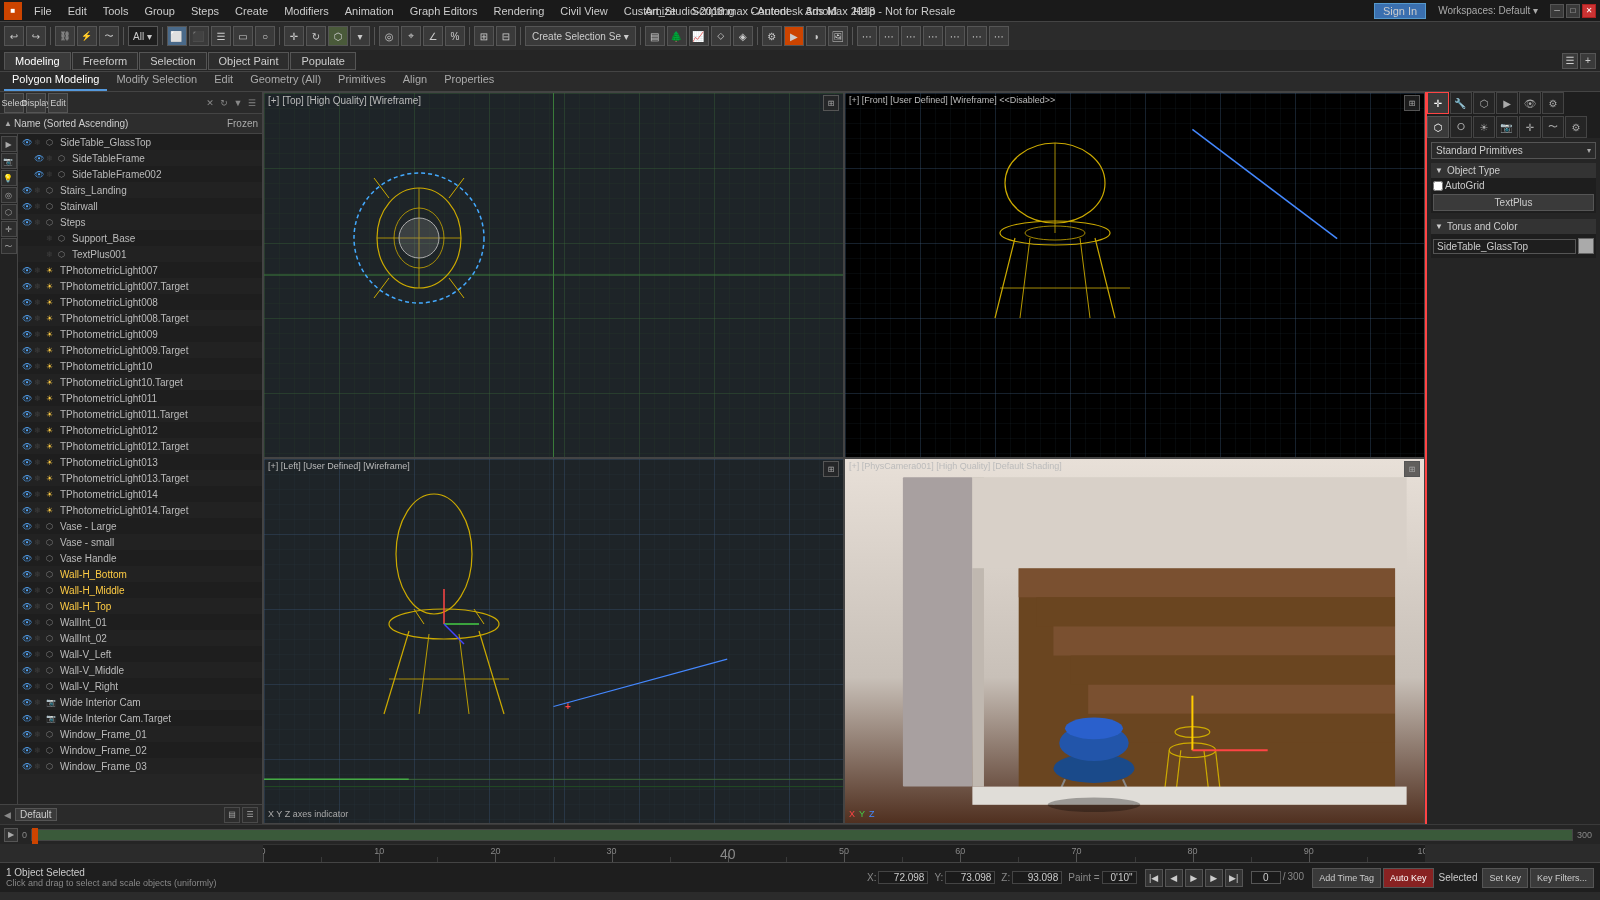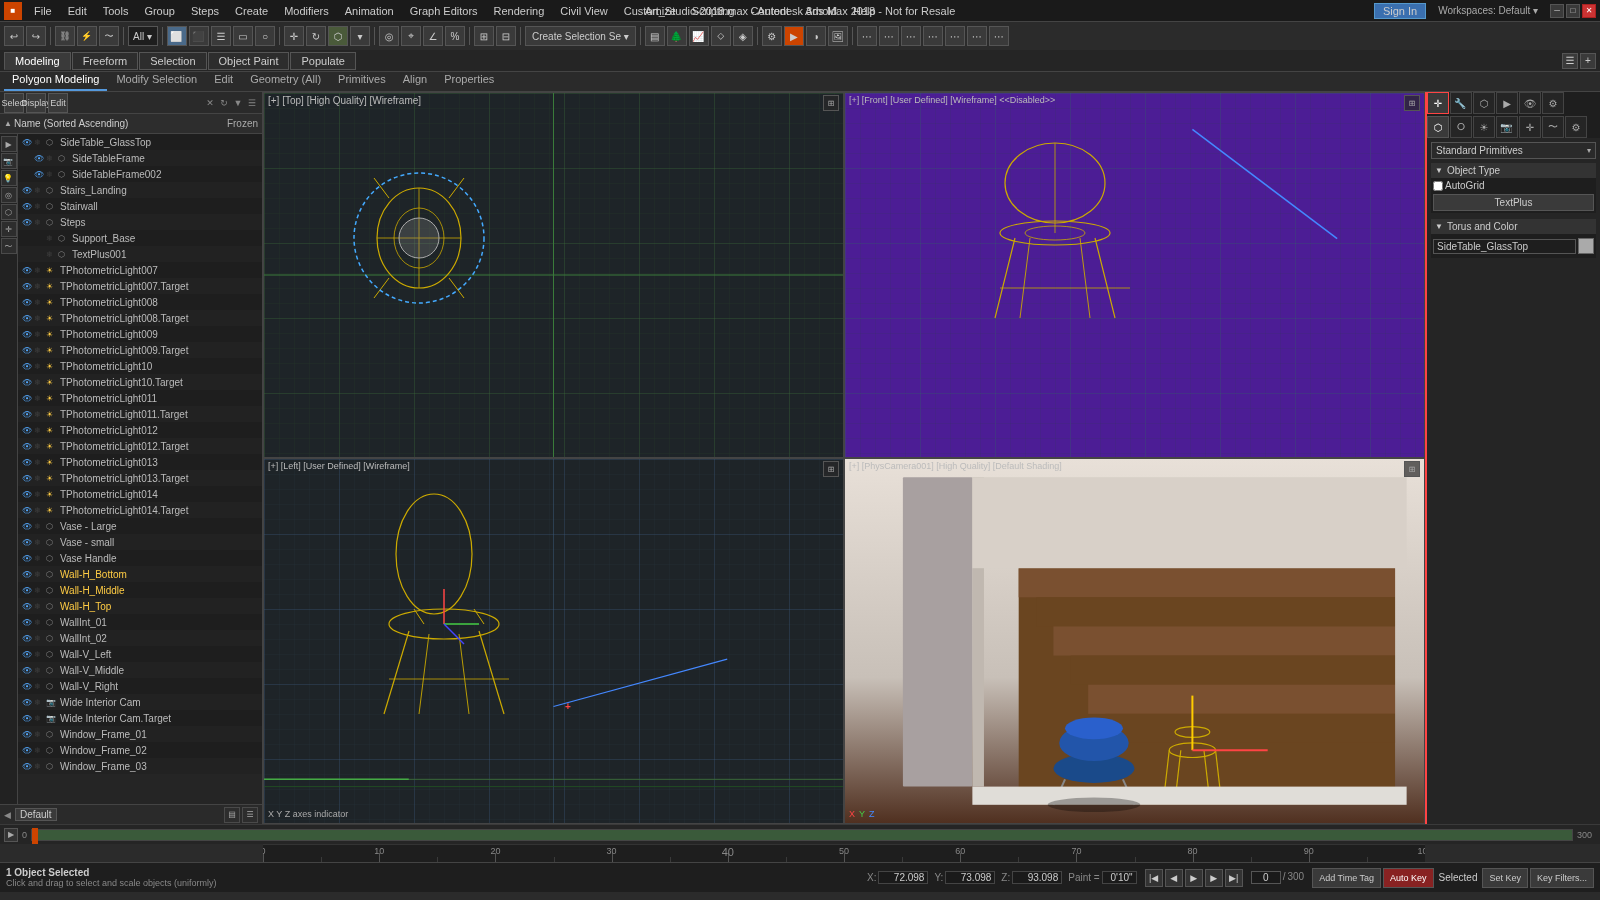--- a/index.html
+++ b/index.html
@@ -33,21 +33,21 @@
     #scene-list-header { display: flex; align-items: center; height: 20px; background: #2d2d2d; border-bottom: 1px solid #444; font-size: 10px; padding: 0 4px; }
     .list-header-name { flex: 1; color: #ccc; }
     .list-header-frozen { color: #aaa; width: 50px; text-align: right; }
 
     
     #viewport-area { flex: 1; display: flex; flex-direction: column; position: relative; }
     #viewport-grid { display: grid; grid-template-columns: 1fr 1fr; grid-template-rows: 1fr 1fr; flex: 1; gap: 0; }
     .viewport { border: 1px solid #444; position: relative; overflow: hidden; background: #1a1a1a; cursor: crosshair; }
     .viewport-label { position: absolute; top: 2px; left: 4px; color: #ccc; font-size: 10px; z-index: 10; pointer-events: none; }
     .viewport-bg-top { background: #1e2428; }
-    .viewport-bg-front { background: #4c1d95; text-align: right; }
+    .viewport-bg-front { background: #000000; text-align: right; }
     .viewport-bg-left { background: #1e2428; }
     .viewport-bg-camera { background: #181818; }
 
     
     #right-panel { width: 175px; background: #252525; border-left: 2px solid #ff4444; flex-shrink: 0; display: flex; flex-direction: column; }
     #right-panel-content { flex: 1; padding: 4px; overflow-y: auto; }
     .rp-section { margin-bottom: 6px; }
     .rp-section-header { display: flex; align-items: center; background: #333; padding: 2px 4px; font-size: 10px; color: #ccc; cursor: pointer; }
     .rp-section-arrow { margin-right: 4px; font-size: 8px; }
     .rp-button-grid { display: grid; grid-template-columns: 1fr 1fr; gap: 2px; margin: 2px 0; }
@@ -767,21 +767,21 @@
 
 <div style="position: absolute; left: 0%; top: 8px; width: 1px; height: 10px; background: rgb(85, 85, 85);"></div>
     <div style="position: absolute; left: 0%; top: 1px; font-size: 9px; color: rgb(136, 136, 136); transform: translateX(-50%);">0</div>
     <div style="position: absolute; left: 10%; top: 8px; width: 1px; height: 10px; background: rgb(85, 85, 85);"></div>
     <div style="position: absolute; left: 10%; top: 1px; font-size: 9px; color: rgb(136, 136, 136); transform: translateX(-50%);">10</div>
     <div style="position: absolute; left: 20%; top: 8px; width: 1px; height: 10px; background: rgb(85, 85, 85);"></div>
     <div style="position: absolute; left: 20%; top: 1px; font-size: 9px; color: rgb(136, 136, 136); transform: translateX(-50%);">20</div>
     <div style="position: absolute; left: 30%; top: 8px; width: 1px; height: 10px; background: rgb(85, 85, 85);"></div>
     <div style="position: absolute; left: 30%; top: 1px; font-size: 9px; color: rgb(136, 136, 136); transform: translateX(-50%);">30</div>
     <div style="position: absolute; left: 40%; top: 8px; width: 1px; height: 10px; background: rgb(85, 85, 85);"></div>
-    <div style="position: absolute; left: 40%; top: 1px; font-size: 11px; color: rgb(136, 136, 136); transform: translateX(-50%);">40</div>
+    <div style="position: absolute; left: 40%; top: 1px; font-size: 14px; color: rgb(136, 136, 136); transform: translateX(-50%);">40</div>
     <div style="position: absolute; left: 50%; top: 8px; width: 1px; height: 10px; background: rgb(85, 85, 85);"></div>
     <div style="position: absolute; left: 50%; top: 1px; font-size: 9px; color: rgb(136, 136, 136); transform: translateX(-50%);">50</div>
     <div style="position: absolute; left: 60%; top: 8px; width: 1px; height: 10px; background: rgb(85, 85, 85);"></div>
     <div style="position: absolute; left: 60%; top: 1px; font-size: 9px; color: rgb(136, 136, 136); transform: translateX(-50%);">60</div>
     <div style="position: absolute; left: 70%; top: 8px; width: 1px; height: 10px; background: rgb(85, 85, 85);"></div>
     <div style="position: absolute; left: 70%; top: 1px; font-size: 9px; color: rgb(136, 136, 136); transform: translateX(-50%);">70</div>
     <div style="position: absolute; left: 80%; top: 8px; width: 1px; height: 10px; background: rgb(85, 85, 85);"></div>
     <div style="position: absolute; left: 80%; top: 1px; font-size: 9px; color: rgb(136, 136, 136); transform: translateX(-50%);">80</div>
     <div style="position: absolute; left: 90%; top: 8px; width: 1px; height: 10px; background: rgb(85, 85, 85);"></div>
     <div style="position: absolute; left: 90%; top: 1px; font-size: 9px; color: rgb(136, 136, 136); transform: translateX(-50%);">90</div>
@@ -794,21 +794,21 @@
     <div style="position: absolute; left: 55%; top: 12px; width: 1px; height: 6px; background: rgb(58, 58, 58);"></div>
     <div style="position: absolute; left: 65%; top: 12px; width: 1px; height: 6px; background: rgb(58, 58, 58);"></div>
     <div style="position: absolute; left: 75%; top: 12px; width: 1px; height: 6px; background: rgb(58, 58, 58);"></div>
     <div style="position: absolute; left: 85%; top: 12px; width: 1px; height: 6px; background: rgb(58, 58, 58);"></div>
     <div style="position: absolute; left: 95%; top: 12px; width: 1px; height: 6px; background: rgb(58, 58, 58);"></div>
   </div>
 
 <div id="status-bar">
   <div id="status-left">
     <div style="display:flex;flex-direction:column;">
-      <span style="font-size:10px;color:#ccc;font-weight:bold;">1 Object Selected</span>
+      <span style="font-size:10px;color:#ccc;font-weight:normal;">1 Object Selected</span>
       <span style="font-size:9px;color:#888;">Click and drag to select and scale objects (uniformly)</span>
     </div>
   </div>
   <div id="status-middle">
     <div style="display:flex;gap:6px;align-items:center;">
       <div class="status-coord">
         <span class="coord-label">X:</span>
         <span class="coord-val">72.098</span>
       </div>
       <div class="status-coord">

